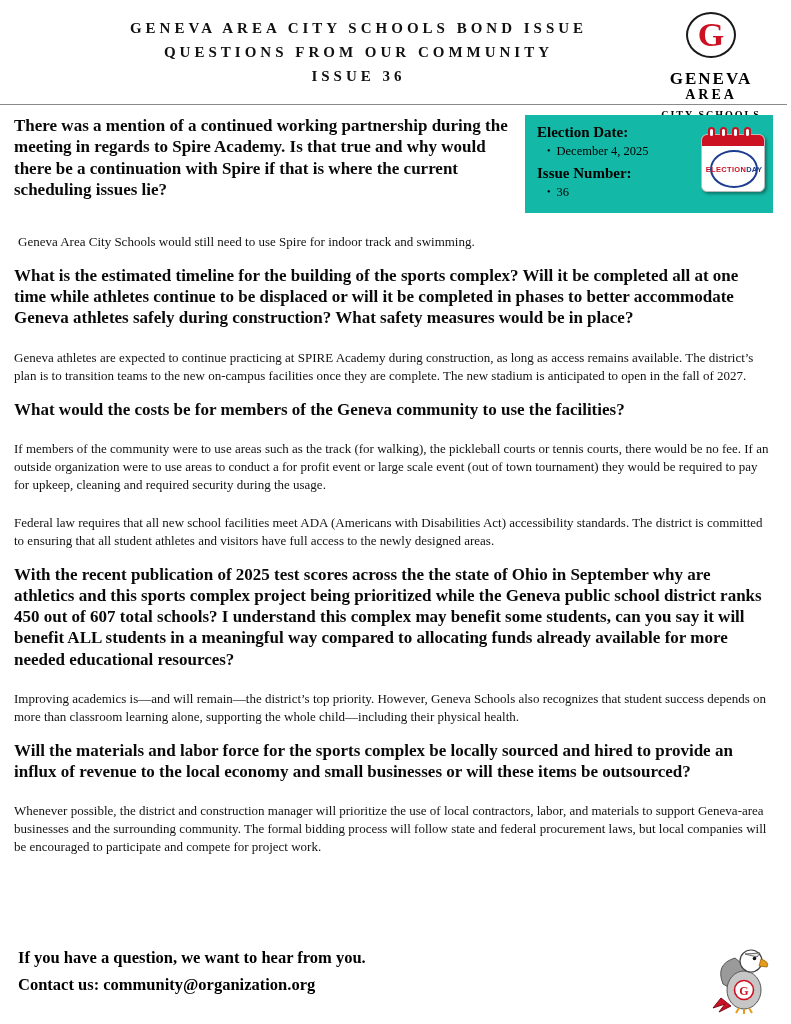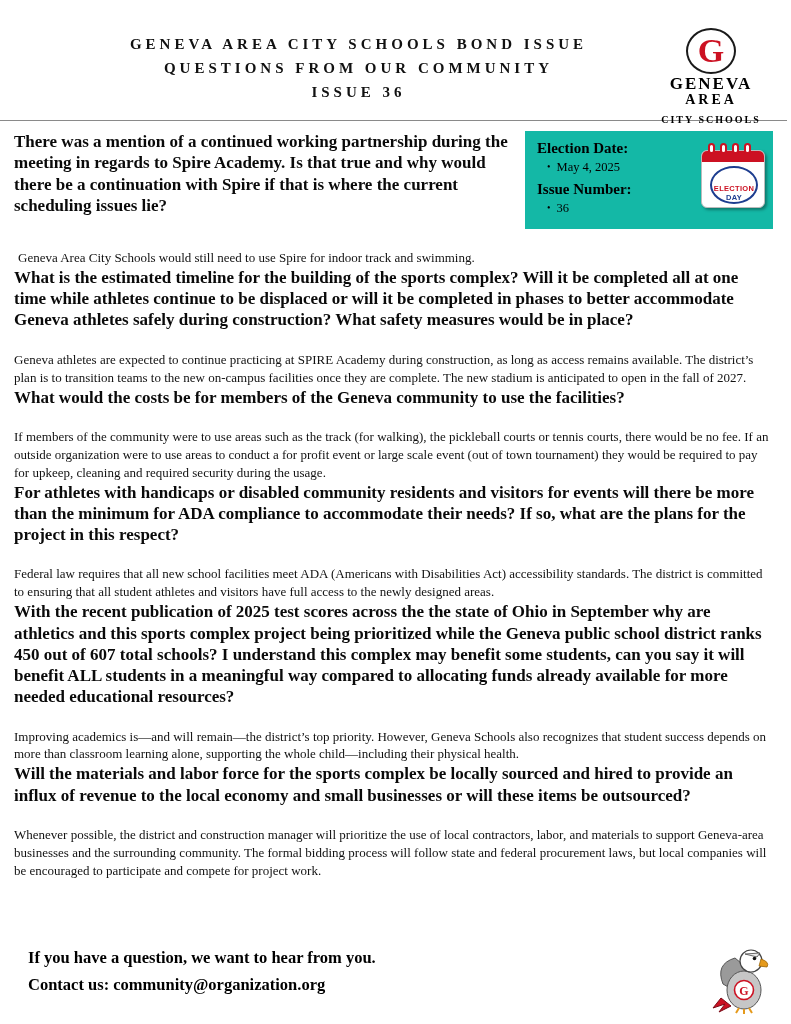--- a/index.html
+++ b/index.html
@@ -4,47 +4,48 @@
 <style>
   * { margin:0; padding:0; box-sizing:border-box; }
   html,body { background:#fff; }
   body {
     width:791px; height:1024px;
     font-family:"Liberation Serif", serif;
     color:#000;
     position:relative;
     overflow:hidden;
   }
-  .page { position:relative; width:787px; height:1024px; padding:26px 14px 0 14px; }
+  .page { position:relative; width:787px; height:1024px; padding:10px 14px 0 14px; }
 
   
   .header { position:relative; min-height:88px; }
   .title-block { text-align:center; padding:6px 130px 0 60px; }
   .title-line {
     font-weight:bold; font-size:15px; letter-spacing:4px;
     line-height:1.6; color:#111;
   }
   .logo { position:absolute; top:2px; right:6px; width:112px; text-align:center; line-height:1; }
   .g-circle {
     width:50px; height:46px; margin:0 auto;
     border:2px solid #1a1a1a; border-radius:50%;
     display:flex; align-items:center; justify-content:center;
     background:#fff;
   }
   .g-letter { font-size:34px; font-weight:bold; color:#cc1122; line-height:1; }
-  .logo-name1 { font-size:17px; font-weight:bold; letter-spacing:2px; margin-top:1px; }
+  .logo-name1 { font-size:17px; font-weight:bold; letter-spacing:2px; margin-top:12px; }
   .logo-name2 { font-size:14px; font-weight:bold; letter-spacing:3px; margin-top:1px; }
   .logo-name3 { font-size:10px; font-weight:bold; letter-spacing:2px; margin-top:8px; }
   .header-rule { border:none; border-top:1.5px solid #8a8a8a; margin:6px -14px 0 -14px; }
 
   
   .first-row { display:flex; gap:8px; margin-top:10px; align-items:flex-start; }
   .first-row .question { flex:1; }
   .question {
     font-weight:bold; font-size:17px; line-height:1.25; color:#0a0a0a;
+    margin-top:14px;
   }
   .answer {
     font-size:13px; line-height:1.38; color:#111;
     margin-top:20px;
   }
   .answer.indent { padding-left:4px; }
 
   
   .info-box {
     width:248px; min-height:96px; background:#14b8a6;
@@ -62,29 +63,29 @@
     background:#fff; border:1px solid #bbb; border-radius:6px;
     box-shadow:2px 2px 3px rgba(0,0,0,0.35);
   }
   .cal-band {
     position:absolute; top:0; left:0; right:0; height:11px;
     background:#cc1122; border-radius:5px 5px 0 0;
   }
   .cal-circle {
     position:absolute; top:15px; left:8px; width:48px; height:38px;
     border:2px solid #1d3d8f; border-radius:50%;
-    display:flex; flex-direction:column; align-items:center; justify-content:flex-end;
+    display:flex; flex-direction:row; align-items:center; justify-content:center;
     background:#fff;
   }
   .cal-text1 { color:#cc1122; font-size:7.5px; font-weight:bold; font-family:"Liberation Sans",sans-serif; letter-spacing:0.3px; }
   .cal-text2 { color:#1d3d8f; font-size:7.5px; font-weight:bold; font-family:"Liberation Sans",sans-serif; letter-spacing:0.3px; }
 
   
   .footer { position:absolute; left:18px; bottom:26px; }
-  .footer-line { font-weight:bold; font-size:16.5px; line-height:1.6;margin-left:10px; }
+  .footer-line { font-weight:bold; font-size:16.5px; line-height:1.6; }
   .mascot { position:absolute; right:14px; bottom:10px; width:62px; height:68px; }
 </style>
 </head>
 <body>
 
 <div class="page">
 
   <header class="header">
     <div class="title-block">
       <div class="title-line">GENEVA AREA CITY SCHOOLS BOND ISSUE</div>
@@ -101,21 +102,21 @@
     </div>
   </header>
   <hr class="header-rule">
 
   <div class="first-row">
     <h2 class="question" style="margin-top:0;">There was a mention of a continued working partnership during the meeting in regards to Spire Academy. Is that true and why would there be a continuation with Spire if that is where the current scheduling issues lie?</h2>
     <aside class="info-box">
       <div class="info-label">Election Date:</div>
       <div class="info-bullet">
         <span class="bullet-dot">•</span>
-        <span>May 4, 2025</span>
+        <span>December 4, 2025</span>
       </div>
       <div class="info-label">Issue Number:</div>
       <div class="info-bullet">
         <span class="bullet-dot">•</span>
         <span>36</span>
       </div>
       <div class="calendar">
         <div class="cal-rings">
           <span class="cal-ring"></span>
             <span class="cal-ring"></span>
@@ -133,21 +134,20 @@
     </aside>
   </div>
   <p class="answer indent">Geneva Area City Schools would still need to use Spire for indoor track and swimming.</p>
 
   <h2 class="question">What is the estimated timeline for the building of the sports complex? Will it be completed all at one time while athletes continue to be displaced or will it be completed in phases to better accommodate Geneva athletes safely during construction? What safety measures would be in place?</h2>
   <p class="answer">Geneva athletes are expected to continue practicing at SPIRE Academy during construction, as long as access remains available. The district’s plan is to transition teams to the new on-campus facilities once they are complete. The new stadium is anticipated to open in the fall of 2027.</p>
 
   <h2 class="question">What would the costs be for members of the Geneva community to use the facilities?</h2>
   <p class="answer">If members of the community were to use areas such as the track (for walking), the pickleball courts or tennis courts, there would be no fee. If an outside organization were to use areas to conduct a for profit event or large scale event (out of town tournament) they would be required to pay for upkeep, cleaning and required security during the usage.</p>
 
-  <h2 class="question">For athletes with handicaps or disabled community residents and visitors for events will there be more than the minimum for ADA compliance to accommodate their needs? If so, what are the plans for the project in this respect?</h2>
   <p class="answer">Federal law requires that all new school facilities meet ADA (Americans with Disabilities Act) accessibility standards. The district is committed to ensuring that all student athletes and visitors have full access to the newly designed areas.</p>
 
   <h2 class="question">With the recent publication of 2025 test scores across the the state of Ohio in September why are athletics and this sports complex project being prioritized while the Geneva public school district ranks 450 out of 607 total schools? I understand this complex may benefit some students, can you say it will benefit ALL students in a meaningful way compared to allocating funds already available for more needed educational resources?</h2>
   <p class="answer">Improving academics is—and will remain—the district’s top priority. However, Geneva Schools also recognizes that student success depends on more than classroom learning alone, supporting the whole child—including their physical health.</p>
 
   <h2 class="question">Will the materials and labor force for the sports complex be locally sourced and hired to provide an influx of revenue to the local economy and small businesses or will these items be outsourced?</h2>
   <p class="answer">Whenever possible, the district and construction manager will prioritize the use of local contractors, labor, and materials to support Geneva-area businesses and the surrounding community. The formal bidding process will follow state and federal procurement laws, but local companies will be encouraged to participate and compete for project work.</p>
 
   <footer class="footer">
     <div class="footer-line">If you have a question, we want to hear from you.</div>

